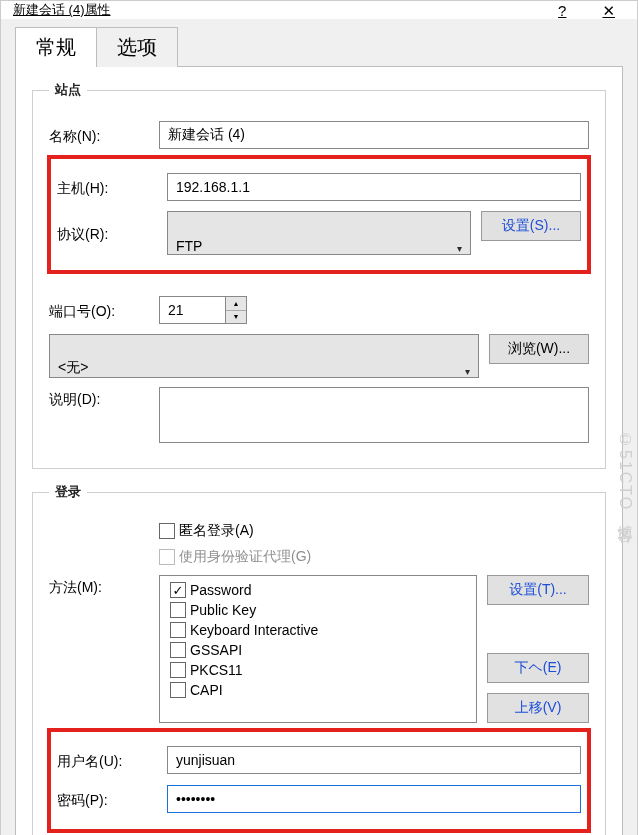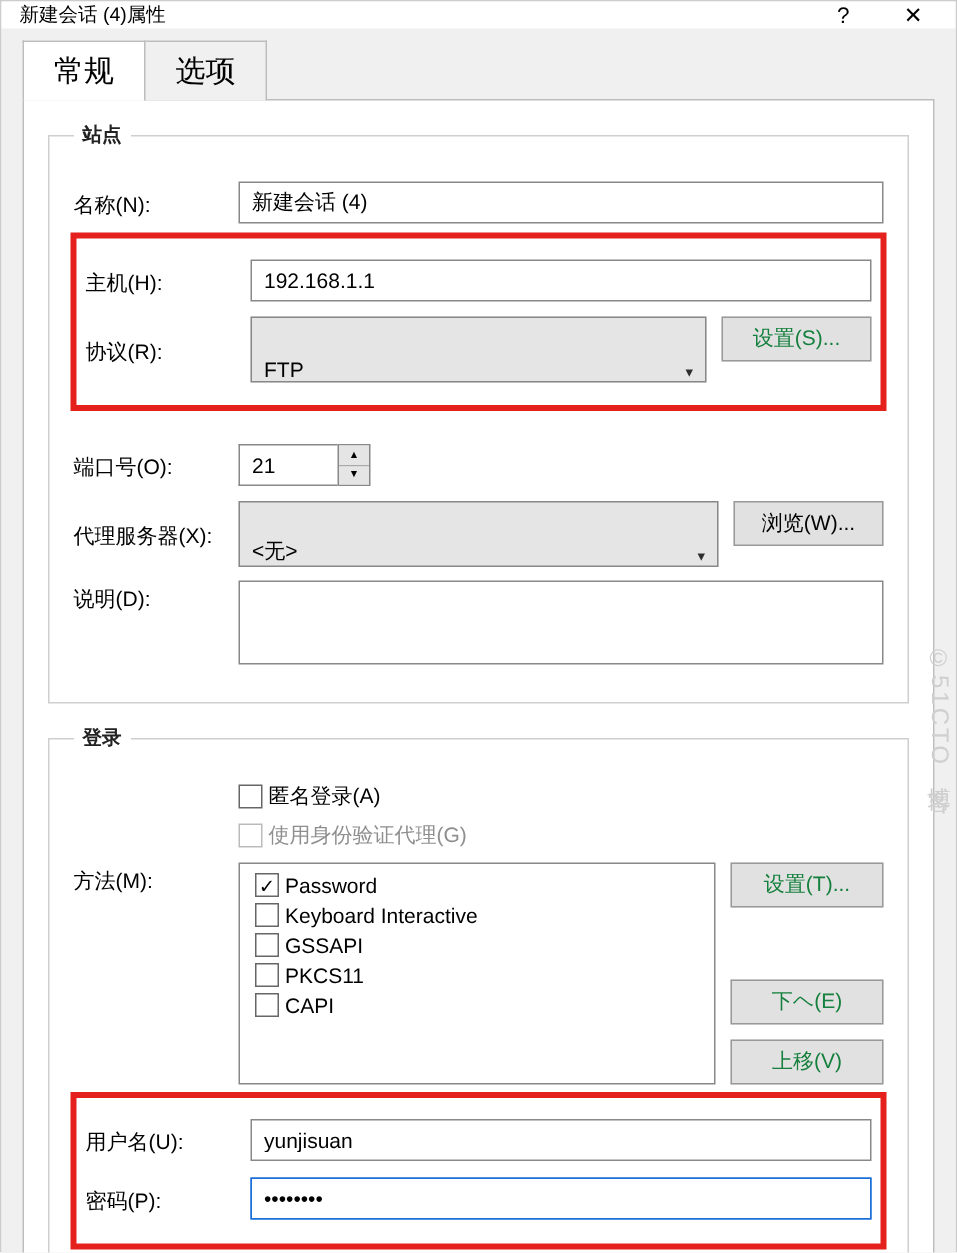--- a/index.html
+++ b/index.html
@@ -18,20 +18,21 @@
     position: relative;
     display: flex;
     flex-direction: column;
   }
   .titlebar {
     height: 38px;
     display: flex;
     align-items: center;
     padding: 0 4px 0 12px;
     background: #fff;
+    text-decoration: underline;
   }
   .title-text { flex: 1; font-size: 13px; }
   .title-icons { display: flex; gap: 36px; padding-right: 18px; }
   .title-icon { font-size: 15px; line-height: 1; cursor: pointer; }
 
   .body {
     flex: 1;
     padding: 8px 14px 14px 14px;
     background: #f0f0f0;
     display: flex;
@@ -163,21 +164,21 @@
     padding: 0 14px;
     border: 1px solid #999;
     background: #e1e1e1;
     font-size: 14px;
     font-family: inherit;
     cursor: pointer;
     display: inline-flex;
     align-items: center;
     justify-content: center;
   }
-  .btn.disabled { color: #15803d; cursor: default; }
+  .btn.disabled { color: #1d4ed8; cursor: default; }
 
   textarea.desc {
     flex: 1;
     height: 56px;
     resize: none;
     border: 1px solid #888;
     font: inherit;
     padding: 4px 6px;
     overflow-y: scroll;
     background:#fff;
@@ -292,21 +293,20 @@
               <input type="text" value="21" style="">
               <div class="spin-btns">
                 <div>▲</div>
                 <div>▼</div>
               </div>
             </div>
           </div>
         </div>
 
         <div class="row">
-          <div class="label">代理服务器(X):</div>
           <div class="control-area">
             <div class="select">
               <span>&lt;无&gt;</span>
               <span class="chev">▾</span>
             </div>
             <button class="btn">浏览(W)...</button>
           </div>
         </div>
 
         <div class="row tall">
@@ -337,20 +337,24 @@
         <div class="row tall">
           <div class="label">方法(M):</div>
           <div class="control-area">
             <div class="methods" id="methods-list">
                 <label class="checkrow">
                   <span class="checkmark">✓</span>
                   <span class="check-lbl">Password</span>
                 </label>
                 <label class="checkrow">
                   <span class="checkmark"></span>
+                  <span class="check-lbl">Public Key</span>
+                </label>
+                <label class="checkrow">
+                  <span class="checkmark"></span>
                   <span class="check-lbl">Keyboard Interactive</span>
                 </label>
                 <label class="checkrow">
                   <span class="checkmark"></span>
                   <span class="check-lbl">GSSAPI</span>
                 </label>
                 <label class="checkrow">
                   <span class="checkmark"></span>
                   <span class="check-lbl">PKCS11</span>
                 </label>

